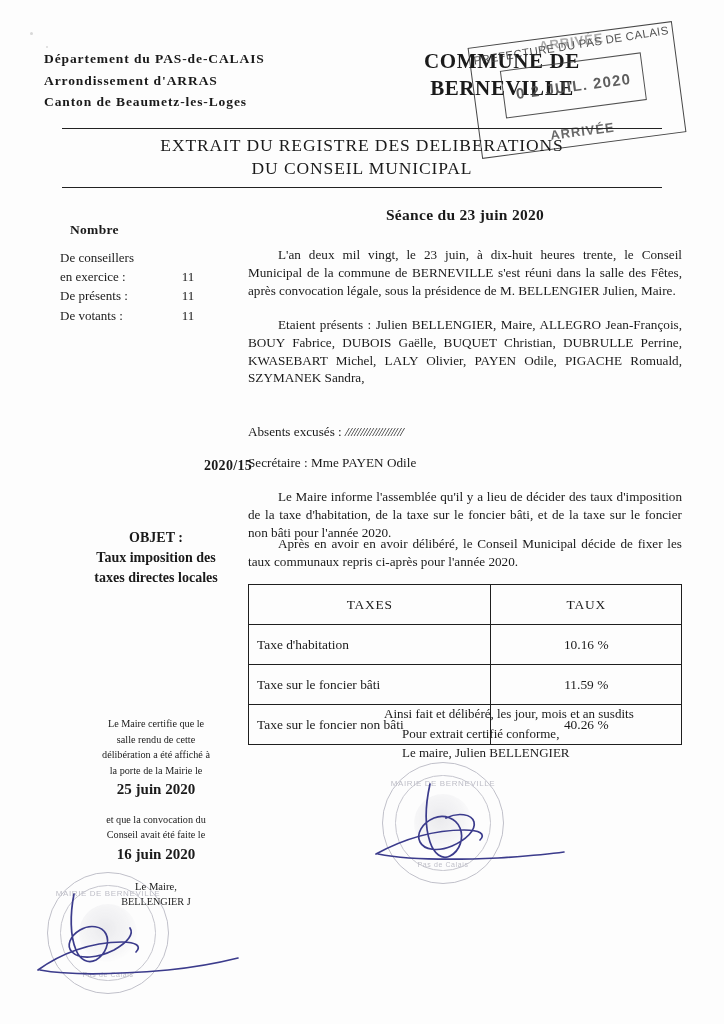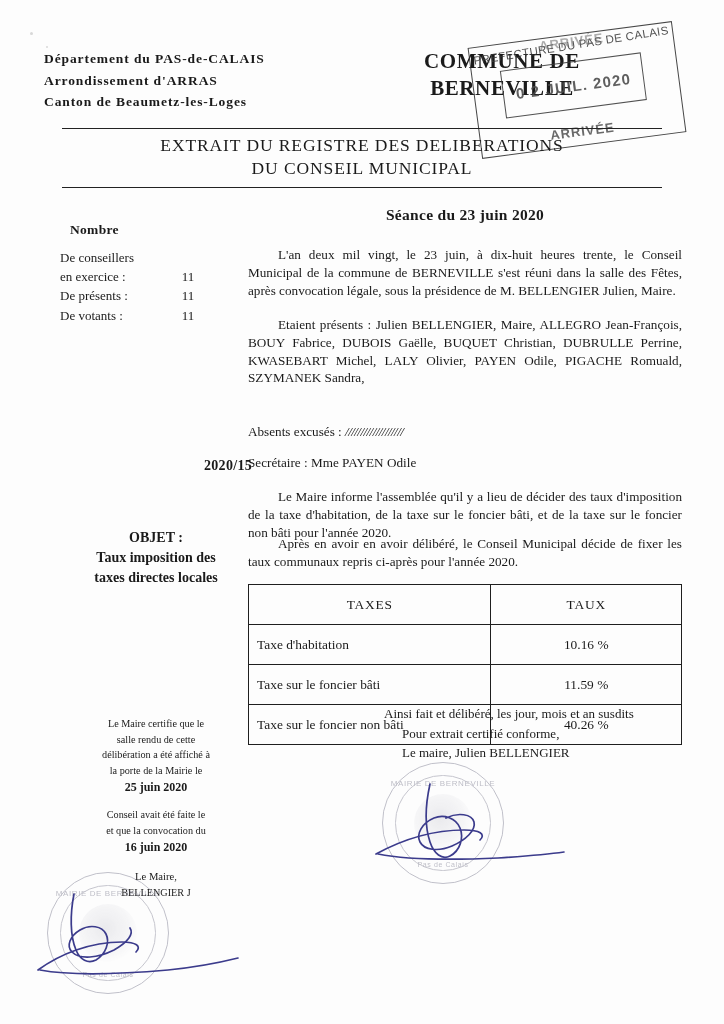--- a/index.html
+++ b/index.html
@@ -233,21 +233,21 @@
   .closing-right .l3 { padding-left: 18px; }
 
   .certif {
     left: 58px;
     top: 716px;
     width: 196px;
     text-align: center;
     font-size: 10.2px;
     line-height: 1.52;
   }
-  .certif .d { font-weight: bold; font-size: 12px; }
+  .certif .d { font-weight: bold; font-size: 15px; }
   .certif .gap { height: 11px; }
   .certif .sig-label { margin-top: 13px; font-size: 10.6px; line-height: 1.45; }
 
   
   .roundstamp {
     position: absolute;
     border-radius: 50%;
     opacity: 0.34;
     pointer-events: none;
   }
@@ -402,22 +402,22 @@
     <div class="l3">Le maire, Julien BELLENGIER</div>
   </div>
 
   <div class="abs certif">
     <div>Le Maire certifie que le</div>
     <div>salle rendu de cette</div>
     <div>délibération a  été affiché à</div>
     <div>la  porte  de  la  Mairie  le</div>
     <div class="d">25 juin  2020</div>
     <div class="gap"></div>
+    <div>et  que  la  convocation  du</div>
     <div>Conseil  avait été  faite  le</div>
-    <div>et  que  la  convocation  du</div>
     <div class="d">16 juin  2020</div>
     <div class="sig-label">Le Maire,</div>
     <div>BELLENGIER J</div>
   </div>
 
   <div class="roundstamp" style="left:382px;top:762px;width:122px;height:122px;">
     <div class="ring-o"></div>
     <div class="ring-i"></div>
     <div class="core"></div>
     <div class="txt-top">MAIRIE DE BERNEVILLE</div>

